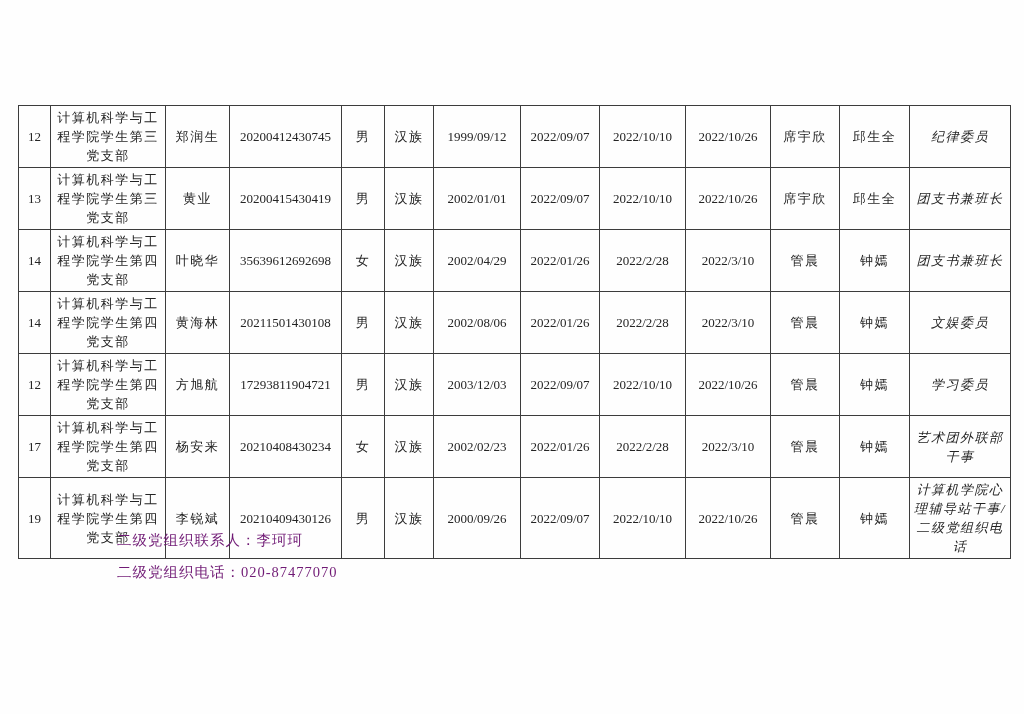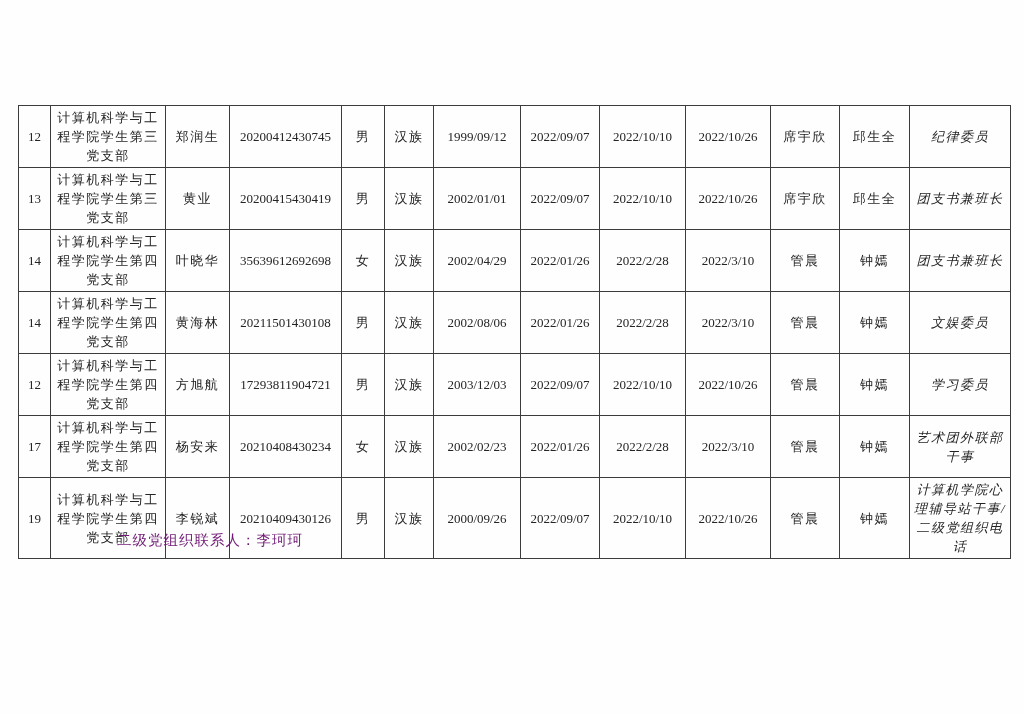--- a/index.html
+++ b/index.html
@@ -196,14 +196,17 @@
           <td class="col-contact_2">钟嫣</td>
           <td class="col-position">计算机学院心理辅导站干事/二级党组织电话</td>
         </tr>
       </tbody>
   </table>
 
   <div class="footer-line line1">
     <span>二级党组织联系人：</span><span>李珂珂</span>
   </div>
 
+  <div class="footer-line line2">
+    <span>二级党组织电话：</span><span>020-87477070</span>
+  </div>
 
 </div>
 
 </body></html>

